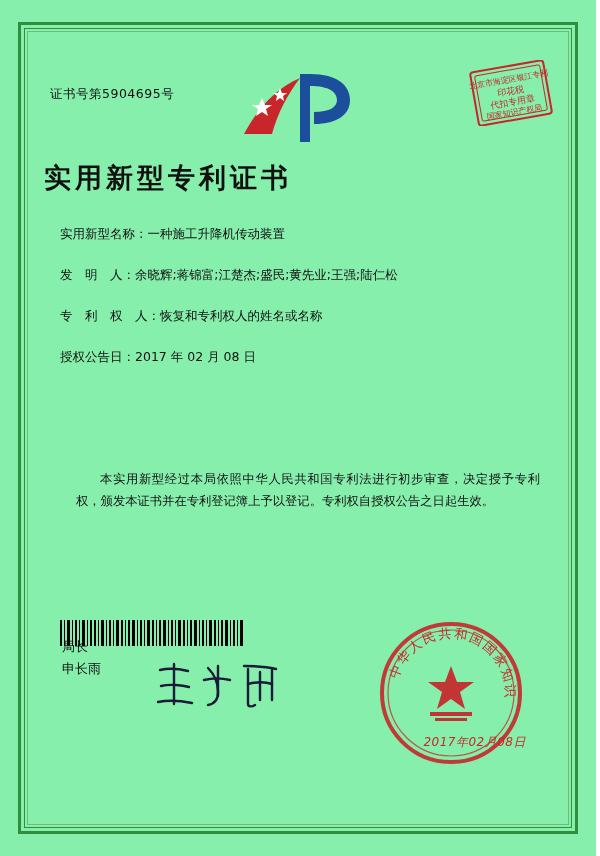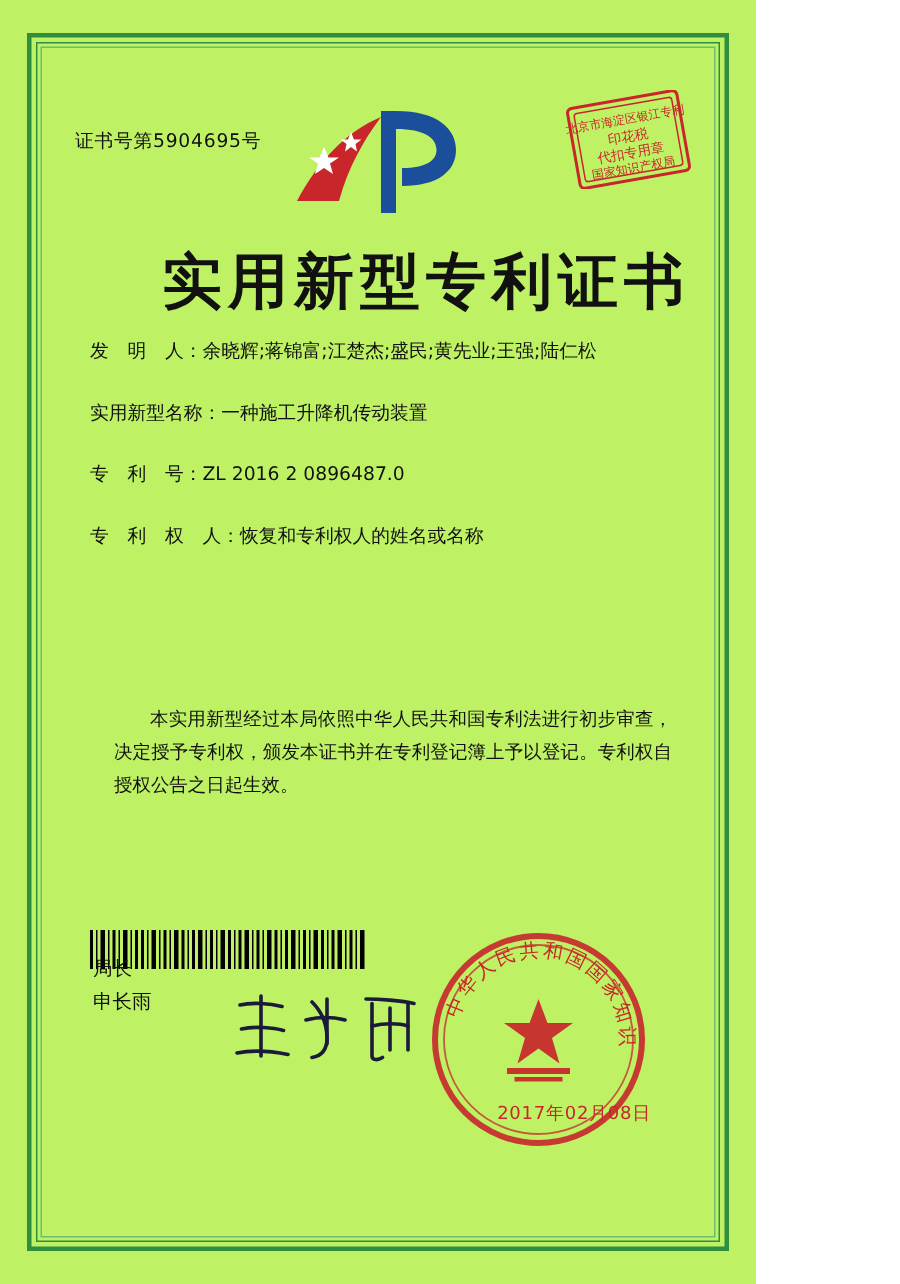--- a/index.html
+++ b/index.html
@@ -11,24 +11,24 @@
     width: 600px;
     height: 856px;
     font-family: "DejaVu Sans", "Liberation Sans", sans-serif;
     color: #1a1a1a;
     overflow: hidden;
   }
 
   
   .certificate {
     position: relative;
-    width: 504px;
+    width: 596px;
     height: 856px;
     box-sizing: border-box;
-    background: #bef264;
+    background: #86efac;
   }
   .border-outer {
     position: absolute;
     left: 18px;
     top: 22px;
     right: 18px;
     bottom: 22px;
     border: 3px solid #2f8f3f;
     box-sizing: border-box;
   }
@@ -86,22 +86,22 @@
     top: 12px;
     width: 86px;
     height: 66px;
   }
 
   .title {
     position: absolute;
     left: 0;
     right: 0;
     top: 112px;
-    text-align: right;
-    font-size: 40px;
+    text-align: left;
+    font-size: 27px;
     font-weight: bold;
     letter-spacing: 4px;
     font-family: "DejaVu Sans", "Liberation Sans", sans-serif;
     color: #111;
   }
 
   
   .fields {
     position: absolute;
     left: 16px;
@@ -168,20 +168,21 @@
     width: 146px;
     height: 146px;
   }
   .seal-date {
     position: absolute;
     right: 26px;
     top: 686px;
     font-size: 12px;
     color: #c8262b;
     letter-spacing: 0.5px;
+    font-style: italic;
   }
 
   
   .page-footer {
     position: absolute;
     left: 0;
     right: 0;
     bottom: 2px;
     text-align: center;
     font-size: 11.5px;
@@ -223,30 +224,30 @@
           <text x="43" y="45" font-size="9" fill="#c8262b" text-anchor="middle" font-family="DejaVu Sans, sans-serif">代扣专用章</text>
           <text x="43" y="55" font-size="8" fill="#c8262b" text-anchor="middle" font-family="DejaVu Sans, sans-serif">国家知识产权局</text>
         </g>
       </svg>
     </div>
 
     <div class="title">实用新型专利证书</div>
 
     <div class="fields">
       <div class="field">
+        <span class="lbl">实用新型名称：</span><span class="val">一种施工升降机传动装置</span>
+      </div>
+      <div class="field">
         <span class="lbl">发　明　人：</span><span class="val">余晓辉;蒋锦富;江楚杰;盛民;黄先业;王强;陆仁松</span>
       </div>
       <div class="field">
-        <span class="lbl">实用新型名称：</span><span class="val">一种施工升降机传动装置</span>
+        <span class="lbl">专　利　权　人：</span><span class="val">恢复和专利权人的姓名或名称</span>
       </div>
       <div class="field">
-        <span class="lbl">专　利　号：</span><span class="val">ZL 2016 2 0896487.0</span>
-      </div>
-      <div class="field">
-        <span class="lbl">专　利　权　人：</span><span class="val">恢复和专利权人的姓名或名称</span>
+        <span class="lbl">授权公告日：</span><span class="val">2017 年 02 月 08 日</span>
       </div>
     </div>
 
     <div class="paras">
       <p>本实用新型经过本局依照中华人民共和国专利法进行初步审查，决定授予专利权，颁发本证书并在专利登记簿上予以登记。专利权自授权公告之日起生效。</p>
     </div>
 
     <div class="barcode">
       <svg viewBox="0 0 185 26" width="185" height="26" aria-hidden="true">
         <g fill="#000">

